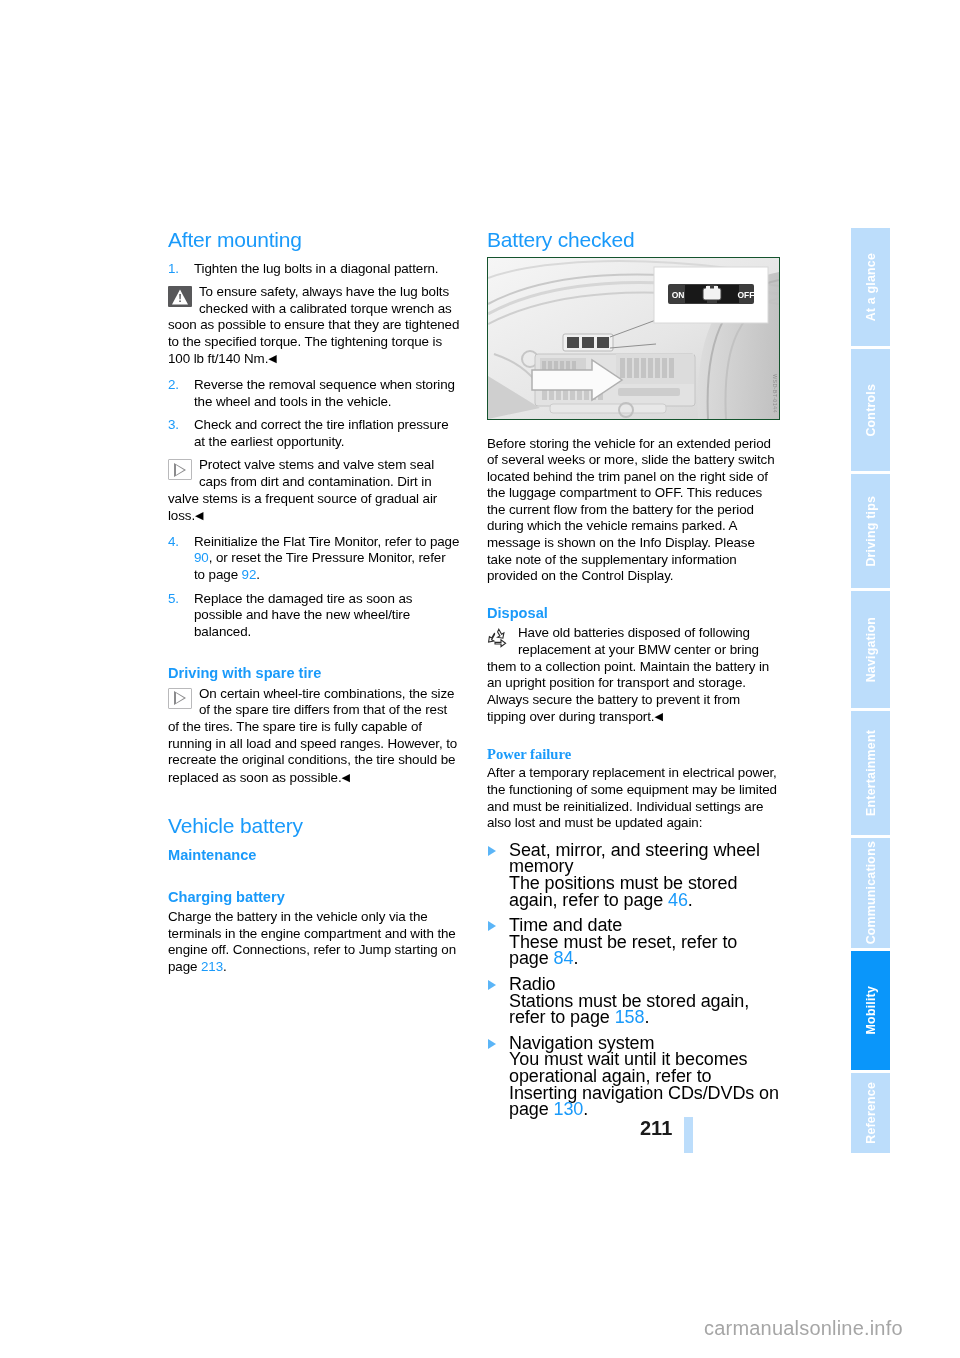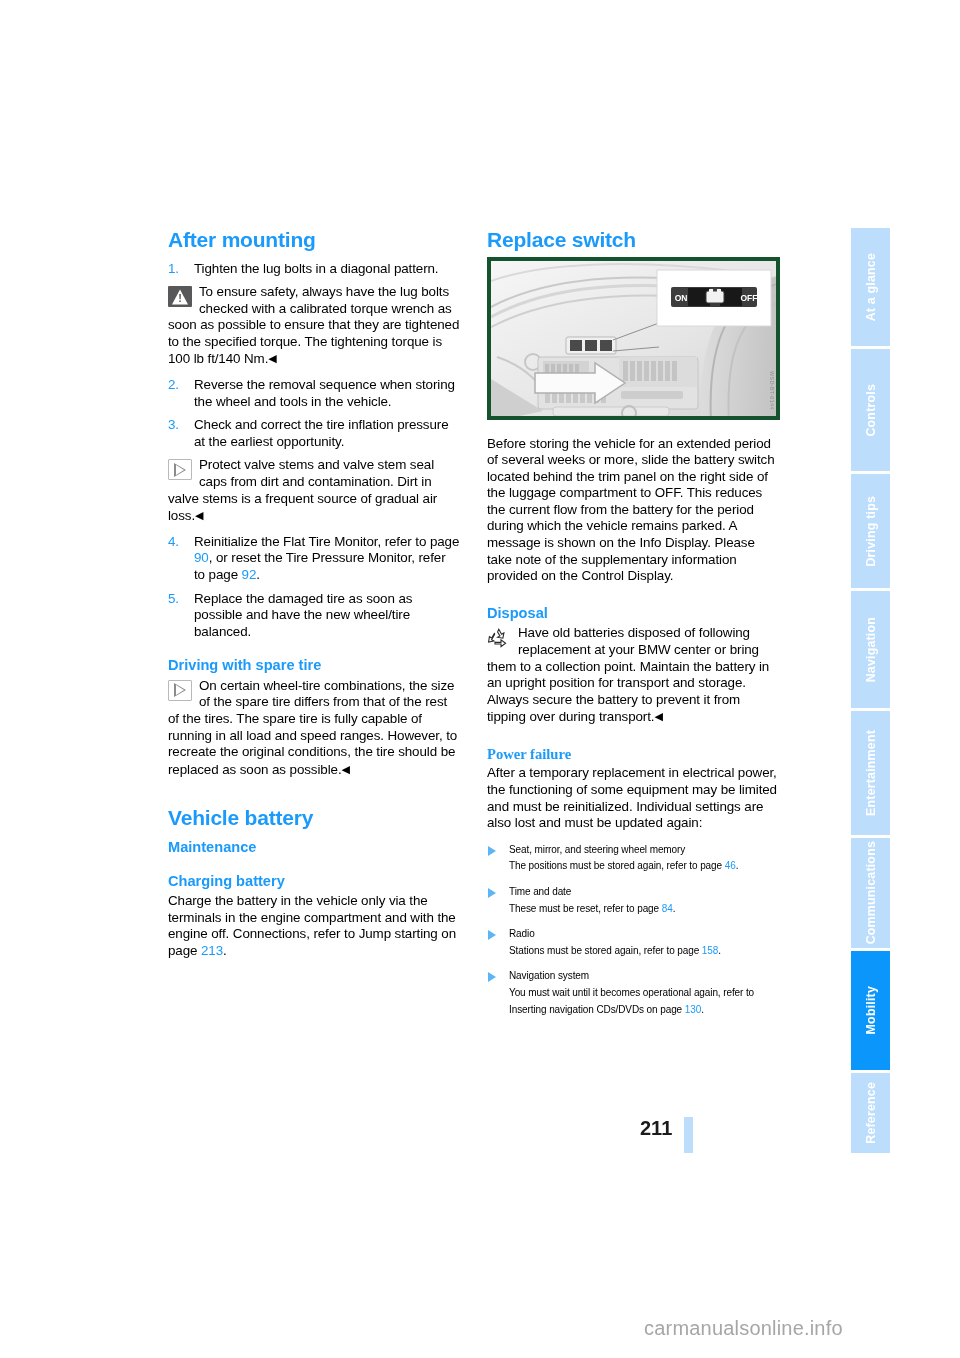--- a/index.html
+++ b/index.html
@@ -25,34 +25,34 @@
   .col {
     position: absolute;
     top: 228px;
     width: 292px;
   }
   .col-left  { left: 168px; }
   .col-right { left: 487px; }
 
   h1.section {
     font-size: 21px;
-    font-weight: bold;
+    font-weight: normal;
     color: #1a9afa;
     margin: 0 0 9px 0;
     line-height: 1.12;
     letter-spacing: -0.2px;
   }
   h2.heading {
     font-size: 14.6px;
     font-weight: bold;
     color: #1a9afa;
     margin: 0 0 2px 0;
     line-height: 1.2;
   }
-  h2.heading.spaced { margin-top: 17px; }
+  h2.heading.spaced { margin-top: 25px; }
 
   p.body {
     font-size: 13.4px;
     line-height: 16.6px;
     margin: 0 0 0 0;
     text-align: left;
     letter-spacing: -0.1px;
   }
 
   .ref { color: #1a9afa; }
@@ -149,21 +149,21 @@
   .icon-recycle svg { display: block; }
 
   
   ul.bullets {
     list-style: none;
     margin: 10px 0 0 0; padding: 0;
   }
   ul.bullets > li {
     position: relative;
     padding-left: 22px;
-    font-size: 10px;
+    font-size: 18px;
     line-height: 16.6px;
     margin-bottom: 9px;
     letter-spacing: -0.1px;
   }
   ul.bullets > li > .bt {
     position: absolute;
     left: 1px; top: 4px;
     width: 0; height: 0;
     border-top: 5px solid transparent;
     border-bottom: 5px solid transparent;
@@ -171,21 +171,21 @@
   }
 
   
   .endmark { font-size: 11px; vertical-align: 1px; letter-spacing: 0; }
 
   
   .figure {
     position: absolute;
     left: 487px; top: 257px;
     width: 293px; height: 163px;
-    border: 4px solid #14532d;
+    border: 1px solid #14532d;
     background: #f2f2f2;
     overflow: hidden;
   }
   .fig-code {
     position: absolute;
     right: 1px; bottom: 6px;
     writing-mode: vertical-rl;
     font-size: 5.5px;
     color: #8e8e8e;
     letter-spacing: 0.3px;
@@ -231,21 +231,21 @@
   .pagemark {
     position: absolute;
     left: 684px; top: 1117px;
     width: 9px; height: 36px;
     background: #bcddfb;
   }
 
   
   .watermark {
     position: absolute;
-    left: 644px; top: 1317px;
+    left: 704px; top: 1317px;
     font-size: 20px;
     color: #a6a6a6;
     letter-spacing: 0.2px;
     font-family: "Liberation Sans", sans-serif;
   }
 </style>
 </head>
 <body>
 
 <div class="page">
@@ -403,21 +403,21 @@
       <rect x="218" y="28" width="4" height="3" fill="#f2f2f2"></rect>
       <rect x="226" y="28" width="4" height="3" fill="#f2f2f2"></rect>
       <text x="190" y="40" font-family="Liberation Sans, sans-serif" font-size="8.5" font-weight="bold" fill="#ffffff" text-anchor="middle">ON</text>
       <text x="258" y="40" font-family="Liberation Sans, sans-serif" font-size="8.5" font-weight="bold" fill="#ffffff" text-anchor="middle">OFF</text>
     </svg>
     <div class="fig-code">WSD-BT-0144</div>
   </div>
 
   <div class="col col-right">
 
-    <h1 class="section">Replace switch</h1>
+    <h1 class="section">Battery checked</h1>
 
     <div style="height:175px;"></div>
 
     <p class="body">Before storing the vehicle for an extended period of several weeks or more, slide the battery switch located behind the trim panel on the right side of the luggage compartment to OFF. This reduces the current flow from the battery for the period during which the vehicle remains parked. A message is shown on the Info Display. Please take note of the supplementary information provided on the Control Display.</p>
 
     <h2 class="heading spaced" style="margin-top:20px;">Disposal</h2>
     <div class="note">
       <span class="ico icon-recycle">
         <svg width="24" height="21" viewBox="0 0 24 21">
           <g fill="none" stroke="#2b2b2b" stroke-width="1.1">

